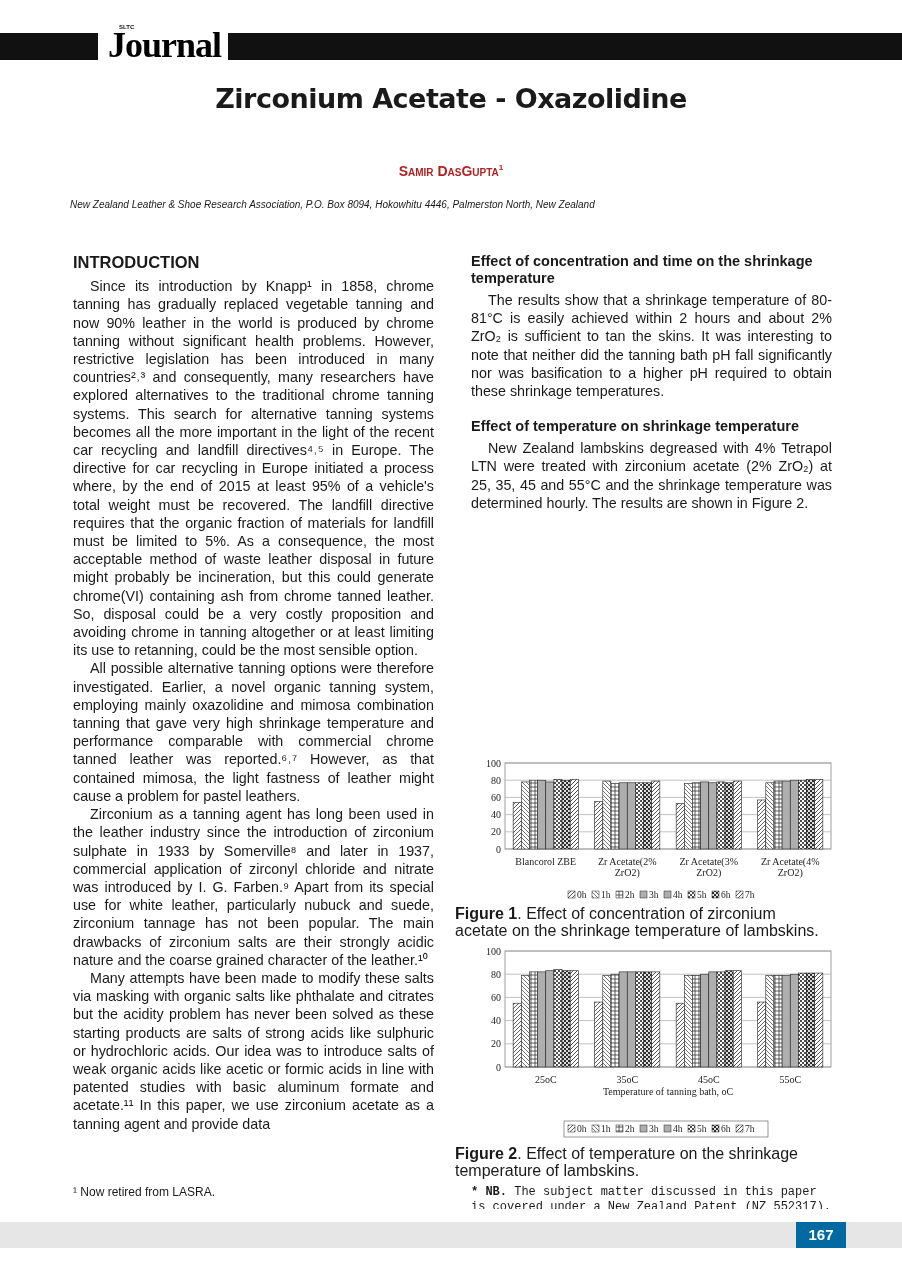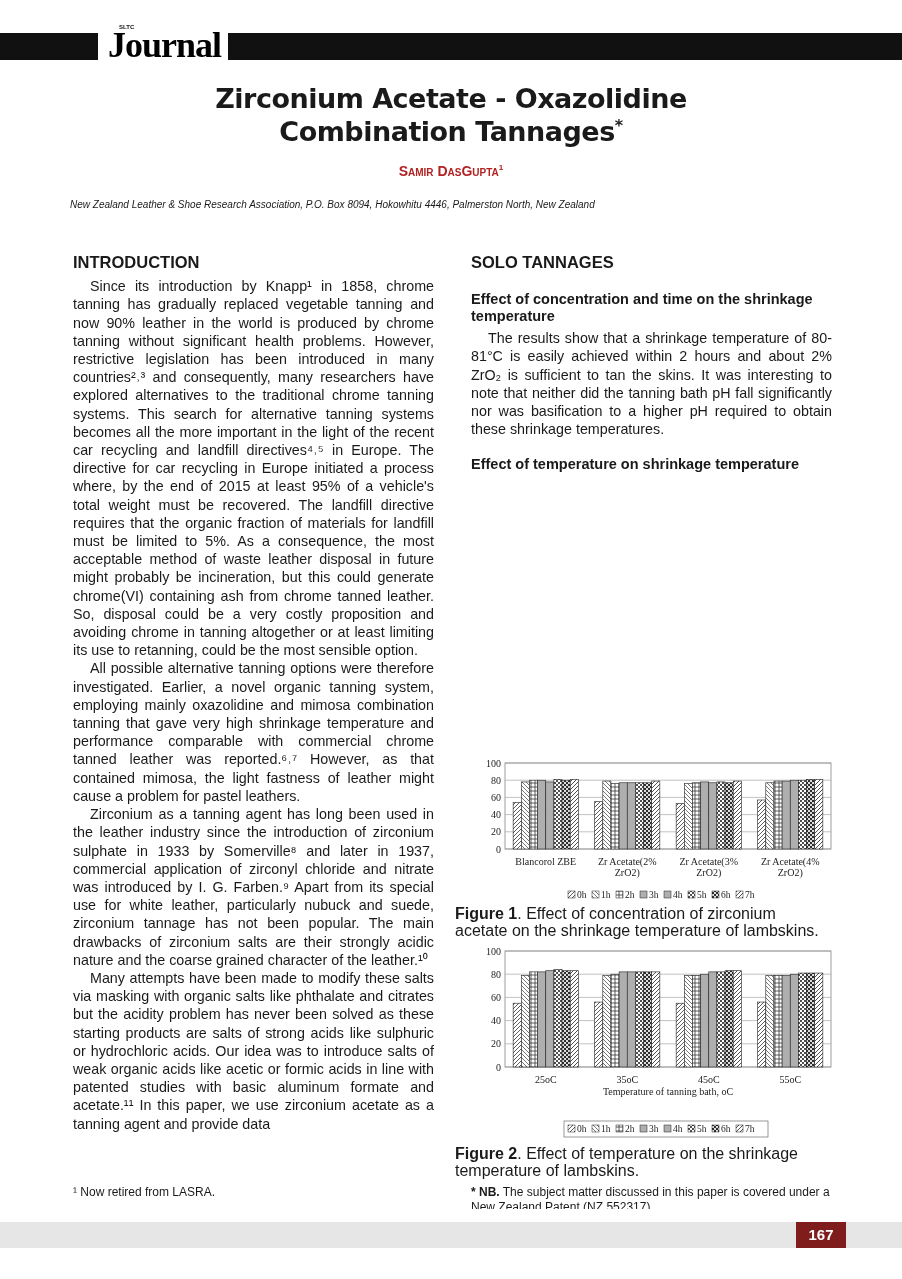--- a/index.html
+++ b/index.html
@@ -19,61 +19,60 @@
   .affil { position:absolute; left:70px; width:762px; top:196px; font-size:10px; font-style:italic; line-height:18px; }
   .col { position:absolute; font-size:14.3px; line-height:18.2px; text-align:justify; }
   .col-left { left:73px; top:253px; width:361px; }
   .col-right { left:471px; top:253px; width:361px; }
   h2 { font-size:16.5px; font-weight:bold; margin:0 0 6px 0; text-transform:uppercase; letter-spacing:0; }
   h3 { font-size:14.5px; font-weight:bold; margin:0 0 4px 0; line-height:17px; text-align:left; }
   p { margin:0; text-indent:17px; }
   p.noind { text-indent:0; }
   sup { font-size:8px; line-height:0; }
   .footnote { position:absolute; left:73px; top:1185px; font-size:12px; }
-  .nb { position:absolute; left:471px; top:1185px; width:361px; font-size:12px; line-height:15px; height:24px; overflow:hidden; }
+  .nb { position:absolute; left:471px; top:1185px; width:361px; font-size:12px; line-height:15px; height:24px; overflow:hidden;font-family:Liberation Mono, monospace; }
   .figure { position:absolute; left:469px; width:365px; }
   .fig1 { top:757px; height:145px; }
   .fig2 { top:945px; height:195px; }
   .caption { position:absolute; left:455px; width:365px; font-size:16px; line-height:17px; }
   .caption b { font-weight:bold; }
   .bottombar { position:absolute; left:0; top:1222px; width:902px; height:26px; background:#e6e6e6; }
-  .pagenum { position:absolute; left:796px; top:1222px; width:50px; height:26px; background:#7f1d1d; color:#fff;
+  .pagenum { position:absolute; left:796px; top:1222px; width:50px; height:26px; background:#0369a1; color:#fff;
              font-weight:bold; font-size:15px; text-align:center; line-height:26px; }
   svg text { font-family:"Liberation Serif", serif; }
 </style>
 </head>
 <body>
 
 <div class="topbar"></div>
 <div class="logo-gap"></div>
 <div class="logo-small">SLTC</div>
 <div class="logo">Journal</div>
 <div class="vol">Volume 94  Page 167</div>
 
 <div class="title">
   <div>Zirconium Acetate - Oxazolidine</div>
-  <div><span>Combination Tannages</span><sup>*</sup></div>
 </div>
 <div class="author"><span>Samir DasGupta</span><sup>1</sup></div>
 <div class="affil">New Zealand Leather &amp; Shoe Research Association, P.O. Box 8094, Hokowhitu 4446, Palmerston North, New Zealand</div>
 
 <div class="col col-left">
   <h2>INTRODUCTION</h2>
   <p>Since its introduction by Knapp¹ in 1858, chrome tanning has gradually replaced vegetable tanning and now 90% leather in the world is produced by chrome tanning without significant health problems. However, restrictive legislation has been introduced in many countries²˒³ and consequently, many researchers have explored alternatives to the traditional chrome tanning systems. This search for alternative tanning systems becomes all the more important in the light of the recent car recycling and landfill directives⁴˒⁵ in Europe. The directive for car recycling in Europe initiated a process where, by the end of 2015 at least 95% of a vehicle's total weight must be recovered. The landfill directive requires that the organic fraction of materials for landfill must be limited to 5%. As a consequence, the most acceptable method of waste leather disposal in future might probably be incineration, but this could generate chrome(VI) containing ash from chrome tanned leather. So, disposal could be a very costly proposition and avoiding chrome in tanning altogether or at least limiting its use to retanning, could be the most sensible option.</p>
   <p>All possible alternative tanning options were therefore investigated. Earlier, a novel organic tanning system, employing mainly oxazolidine and mimosa combination tanning that gave very high shrinkage temperature and performance comparable with commercial chrome tanned leather was reported.⁶˒⁷ However, as that contained mimosa, the light fastness of leather might cause a problem for pastel leathers.</p>
   <p>Zirconium as a tanning agent has long been used in the leather industry since the introduction of zirconium sulphate in 1933 by Somerville⁸ and later in 1937, commercial application of zirconyl chloride and nitrate was introduced by I. G. Farben.⁹ Apart from its special use for white leather, particularly nubuck and suede, zirconium tannage has not been popular. The main drawbacks of zirconium salts are their strongly acidic nature and the coarse grained character of the leather.¹⁰</p>
   <p>Many attempts have been made to modify these salts via masking with organic salts like phthalate and citrates but the acidity problem has never been solved as these starting products are salts of strong acids like sulphuric or hydrochloric acids. Our idea was to introduce salts of weak organic acids like acetic or formic acids in line with patented studies with basic aluminum formate and acetate.¹¹ In this paper, we use zirconium acetate as a tanning agent and provide data</p>
 </div>
 <div class="footnote">¹ Now retired from LASRA.</div>
 
 <div class="col col-right">
-  <h2 style="margin-bottom:20px">SOLO TANNAGES</h2>
   <h3>Effect of concentration and time on the shrinkage temperature</h3>
   <p style="margin-bottom:18px">The results show that a shrinkage temperature of 80-81°C is easily achieved within 2 hours and about 2% ZrO₂ is sufficient to tan the skins. It was interesting to note that neither did the tanning bath pH fall significantly nor was basification to a higher pH required to obtain these shrinkage temperatures.</p>
   <h3>Effect of temperature on shrinkage temperature</h3>
+  <p>New Zealand lambskins degreased with 4% Tetrapol LTN were treated with zirconium acetate (2% ZrO₂) at 25, 35, 45 and 55°C and the shrinkage temperature was determined hourly. The results are shown in Figure 2.</p>
 </div>
 
 <svg class="figure fig1" id="fig1" viewBox="0 0 365 145">
     <defs>
       <pattern id="p1-0" width="4" height="4" patternUnits="userSpaceOnUse">
         <rect width="4" height="4" fill="#fff"></rect>
         <path d="M0,4 L4,0" stroke="#333" stroke-width="0.8"></path>
       </pattern>
       <pattern id="p1-1" width="4" height="4" patternUnits="userSpaceOnUse">
         <rect width="4" height="4" fill="#fff"></rect>

